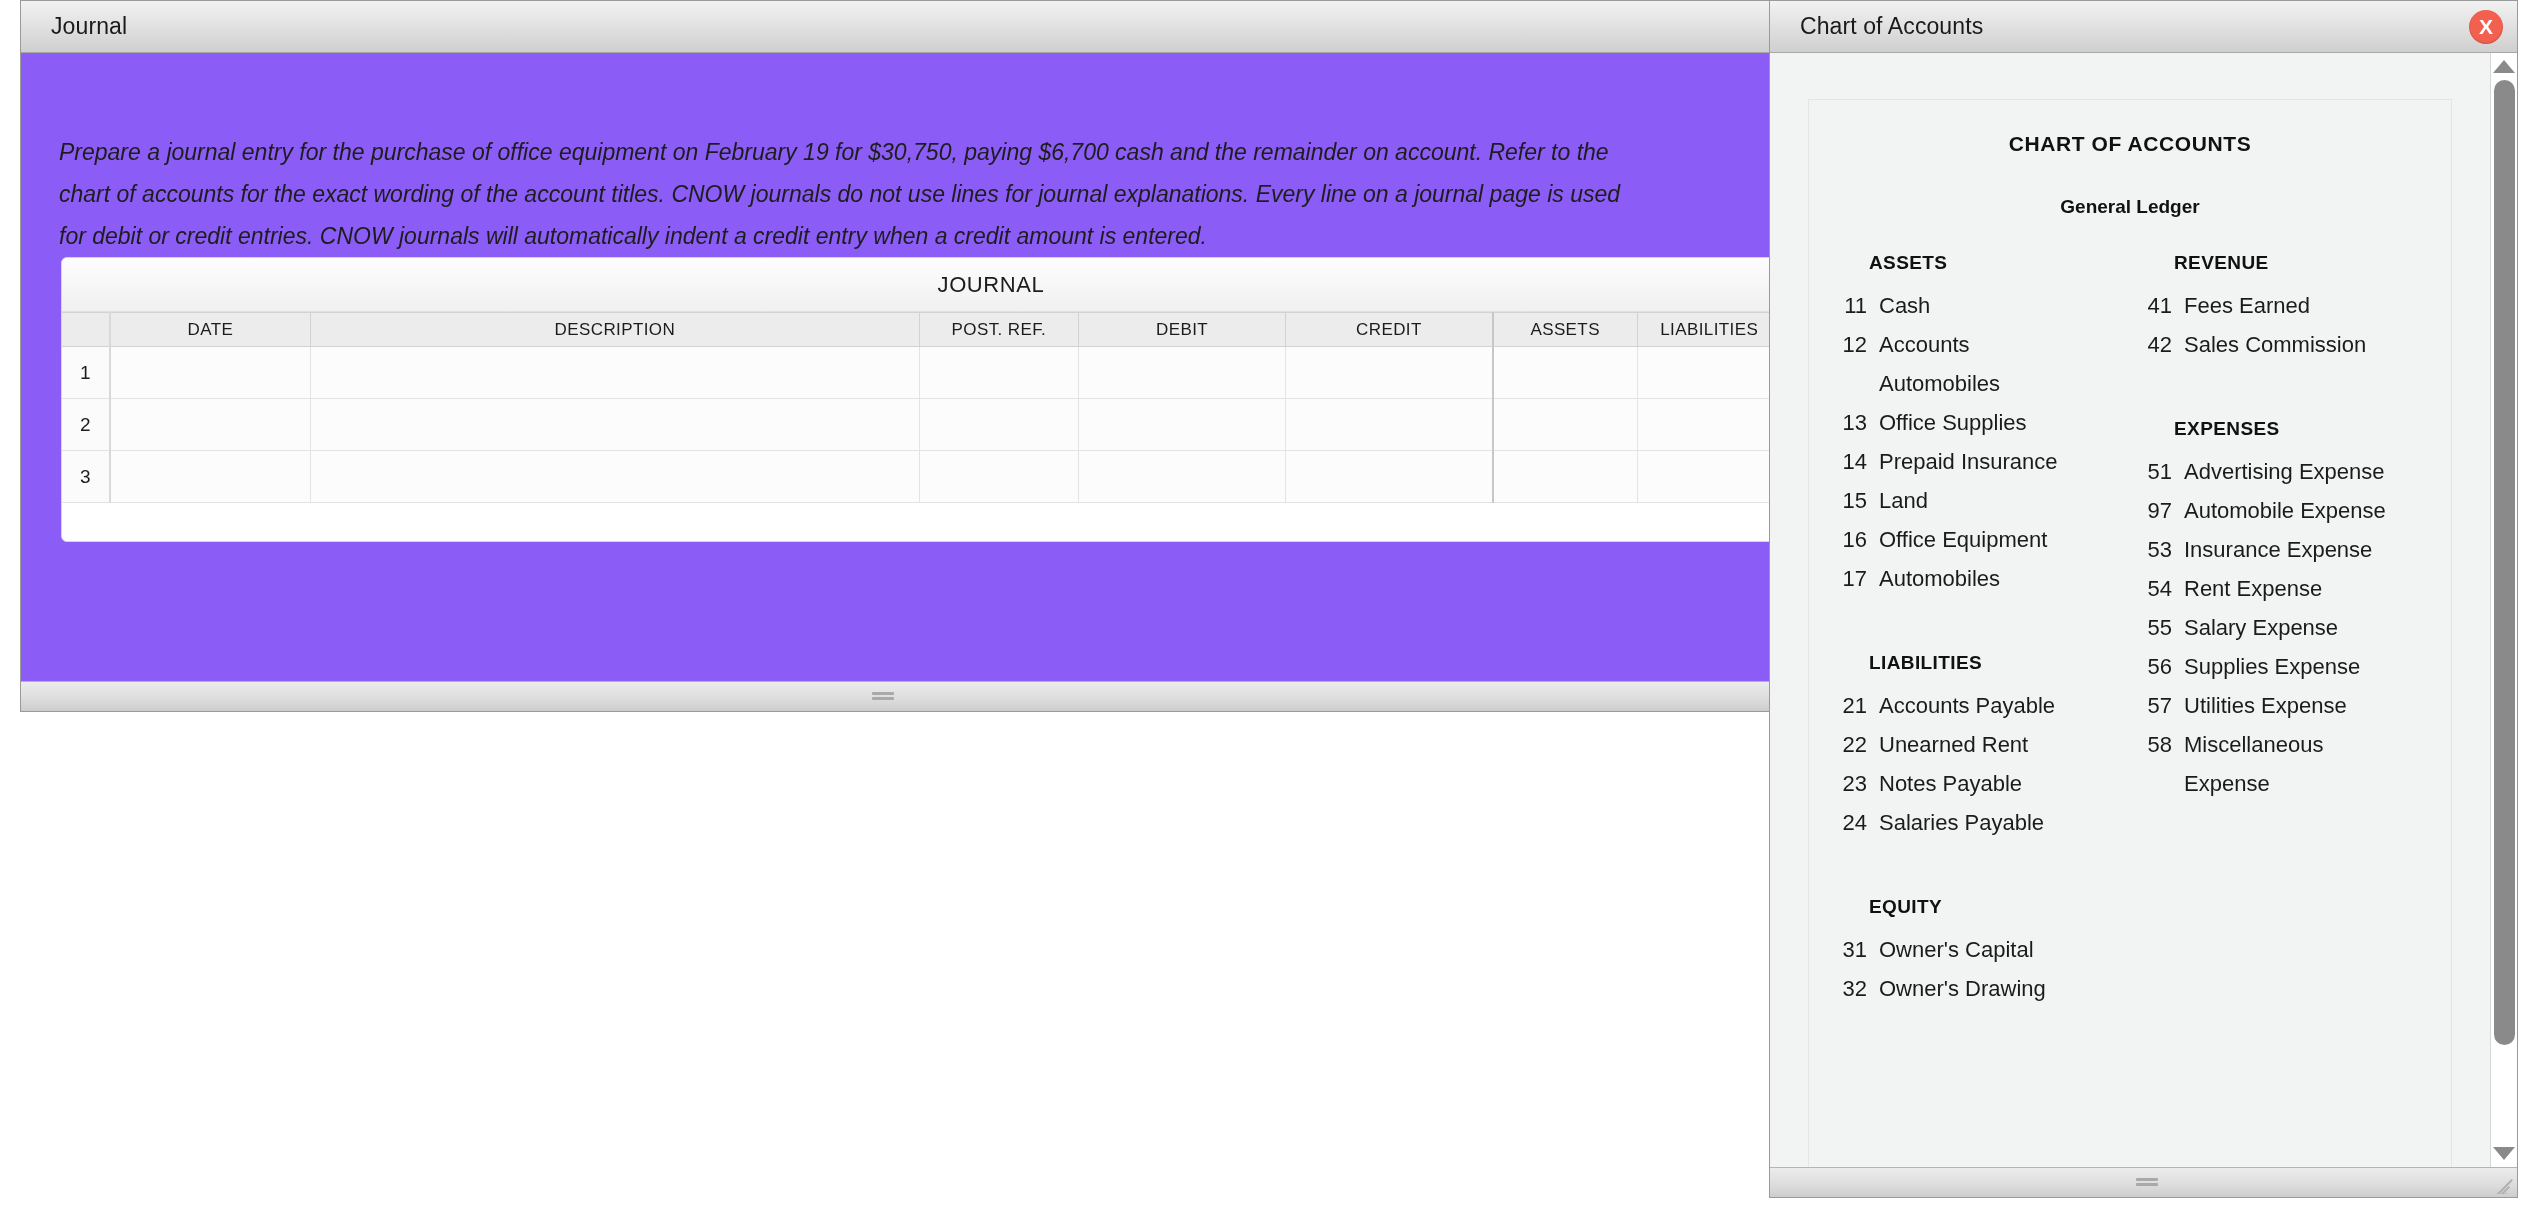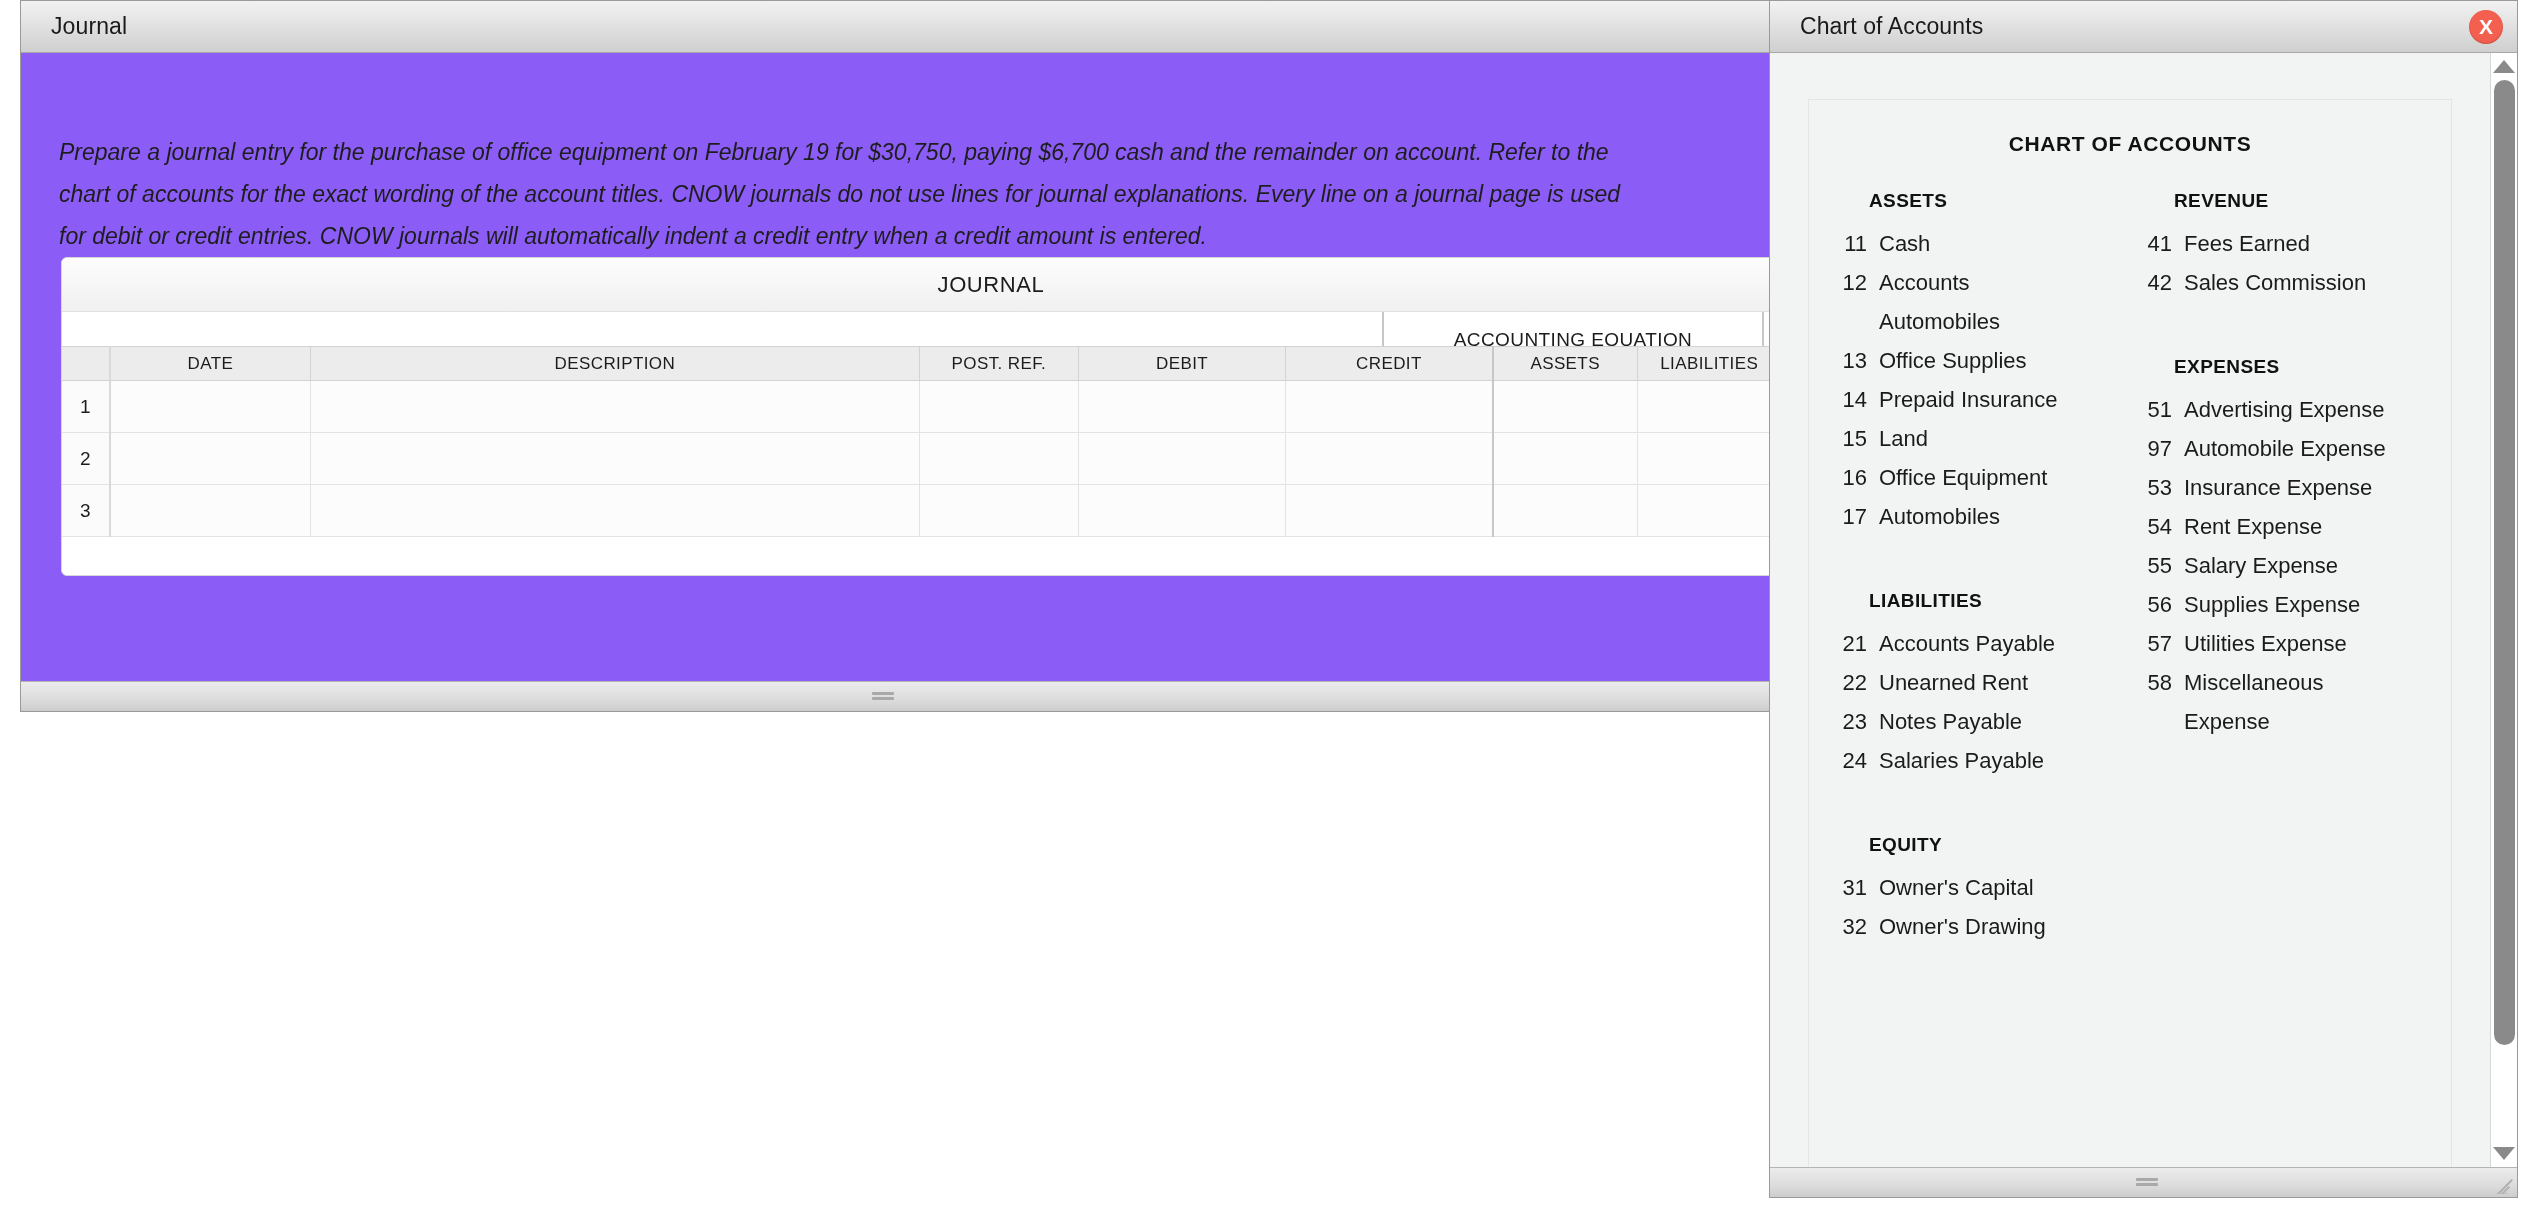--- a/index.html
+++ b/index.html
@@ -350,23 +350,20 @@
 
   <div class="win-body">
     <div class="content-area">
 
       <div class="jr-instructions">Prepare a journal entry for the purchase of office equipment on February 19 for $30,750, paying $6,700 cash and the remainder on account. Refer to the chart of accounts for the exact wording of the account titles. CNOW journals do not use lines for journal explanations. Every line on a journal page is used for debit or credit entries. CNOW journals will automatically indent a credit entry when a credit amount is entered.</div>
 
 
       <div class="journal-sheet">
         <div class="journal-caption">JOURNAL</div>
 
-        <div class="eq-banner-row">
-          <div class="eq-banner">ACCOUNTING EQUATION</div>
-        </div>
 
         <table class="journal">
           <colgroup>
             <col style="width:38px">
             <col style="width:160px">
             <col style="width:485px">
             <col style="width:127px">
             <col style="width:165px">
             <col style="width:165px">
             <col style="width:115px">
@@ -454,20 +451,21 @@
   <div class="titlebar">
     <div class="titlebar-text">Chart of Accounts</div>
     <div class="close-btn">X</div>
   </div>
 
   <div class="win-body">
     <div class="coa-scrollpane content-area">
       <div class="coa-card">
 
         <div class="coa-title">CHART OF ACCOUNTS</div>
+        <div class="coa-subtitle">General Ledger</div>
 
         <div class="coa-columns">
 
           <div class="coa-col left">
 
             <div class="coa-section-head">ASSETS</div>
             <div class="coa-item">
               <span class="num">11</span>
               <span class="name">Cash</span>
             </div>

